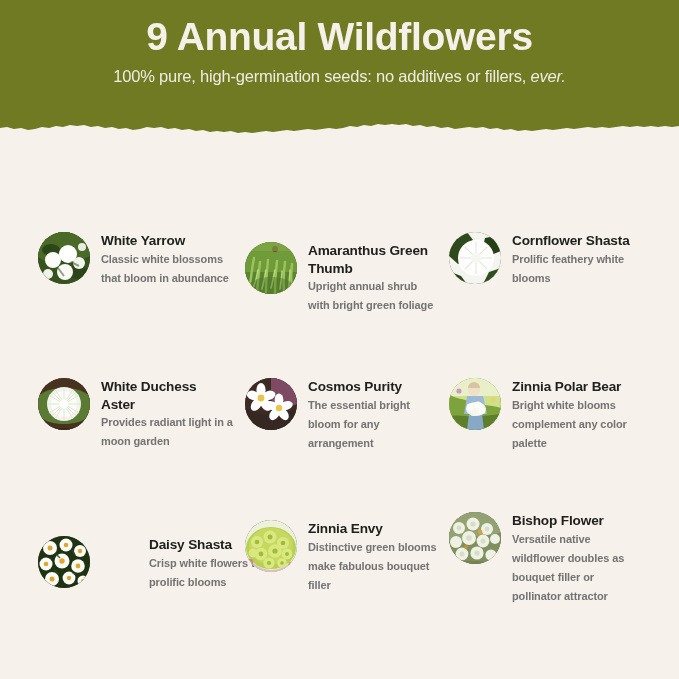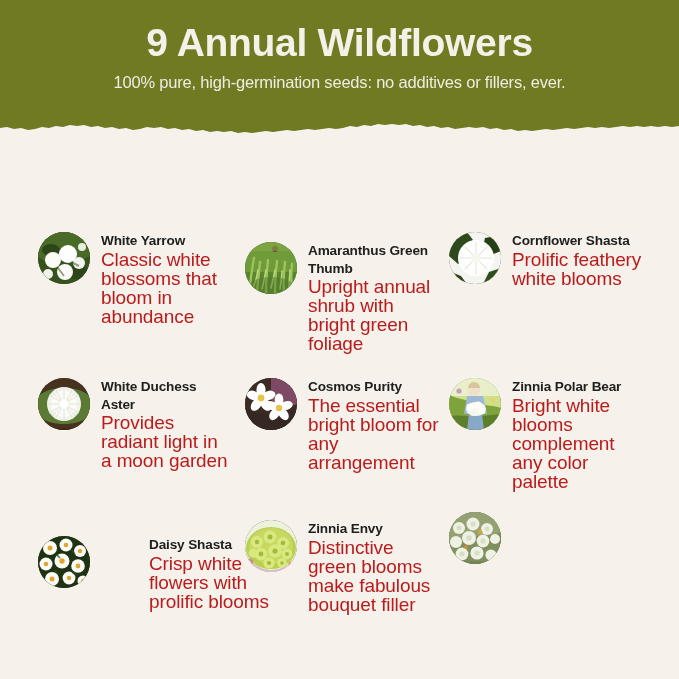--- a/index.html
+++ b/index.html
@@ -10,31 +10,31 @@
     -webkit-font-smoothing:antialiased;
     overflow:hidden;
   }
   .page { position:relative; width:679px; height:679px; background:#f7f1eb; }
 
   
   .banner {
     position:absolute; top:0; left:0; width:679px; height:140px;
     background:#6f7a22; overflow:hidden;
   }
-  .banner-inner { padding-top:20px; text-align:center; }
+  .banner-inner { padding-top:14px; text-align:center; }
   .banner-title {
     font-size:39px; font-weight:700; color:#f5f1e8;
     letter-spacing:-0.3px; line-height:46px;
     font-family:"Liberation Sans", sans-serif;
   }
   .banner-sub {
     margin-top:5px; font-size:16.5px; color:#f0ece1;
     letter-spacing:-0.2px; line-height:22px; font-weight:400;
   }
-  .banner-sub .em { }
+  .banner-sub .em { font-style:italic; }
 
   
   .torn { position:absolute; left:0; bottom:-1px; width:679px; height:22px; display:block; }
 
   
   .grid {
     position:absolute; left:0; top:140px; width:574px; height:539px;
   }
   .item { position:absolute; display:flex; align-items:flex-start; }
   .thumb {
@@ -42,21 +42,21 @@
     flex:0 0 52px; overflow:hidden; position:relative;
     background:#3d5226;
   }
   .thumb svg { display:block; width:52px; height:52px; }
   .txt { margin-left:11px; width:132px; }
   .name {
     font-size:13.6px; font-weight:700; color:#20211f;
     line-height:17.5px; letter-spacing:-0.15px;
   }
   .desc {
-    font-size:19px; font-weight:400; color:#b91c1c;
+    font-size:11px; font-weight:700; color:#737373;
     line-height:19px; letter-spacing:-0.1px;
   }
 </style>
 </head>
 <body>
 
 <div class="page">
 
   <div class="banner">
     <div class="banner-inner">
@@ -325,16 +325,20 @@
             <circle cx="20" cy="26" r="2.8"></circle>
               <circle cx="34" cy="29" r="2.5"></circle>
               <circle cx="13" cy="42" r="2.5"></circle>
             <circle cx="28" cy="41" r="2.6"></circle>
           </g>
           <circle cx="31" cy="20" r="2.4" fill="#d8a23e"></circle>
           <circle cx="17" cy="35" r="2" fill="#c98f3a"></circle>
           <path d="M0 46c12 4 26 2 38 4l14 2v0H0z" fill="#6d7c4f" opacity=".6"></path>
         </svg>
       </div>
+      <div class="txt">
+        <div class="name">Bishop Flower</div>
+        <div class="desc">Versatile native wildflower doubles as bouquet filler or pollinator attractor</div>
+      </div>
     </div>
 
   </div>
 </div>
 
 </body></html>

